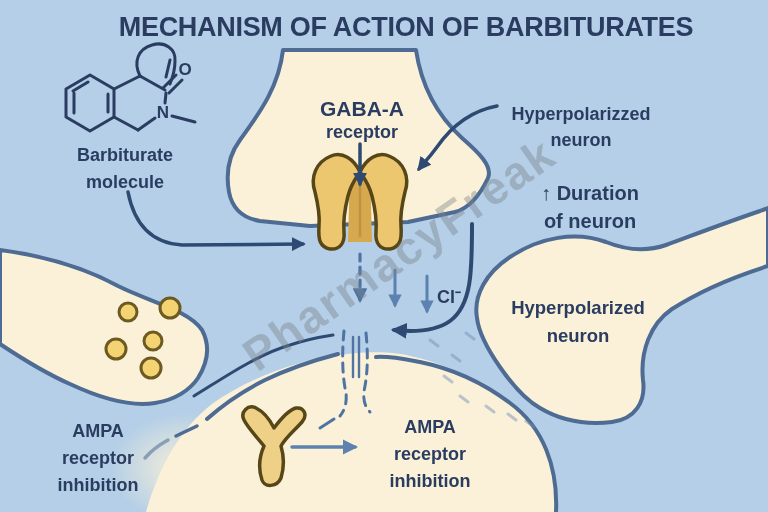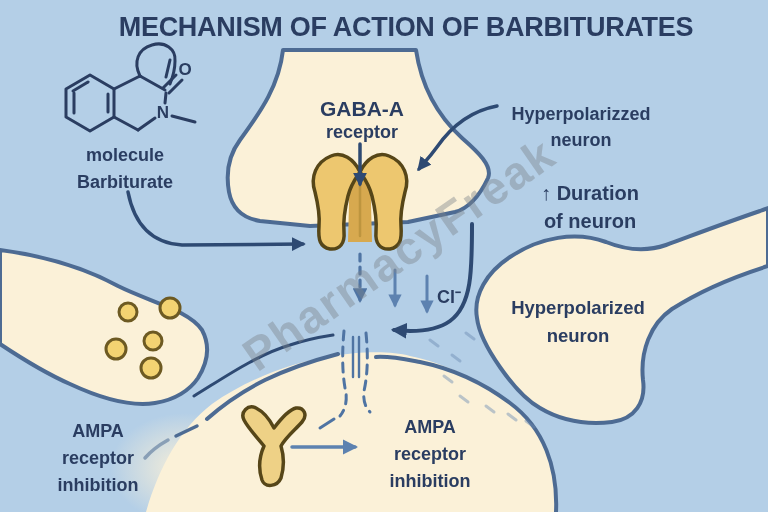--- a/index.html
+++ b/index.html
@@ -139,22 +139,22 @@
       <text x="163" y="118" text-anchor="middle" style="fill:var(--text,#2a3d61);stroke:none;font-family:'Liberation Sans',sans-serif;font-size:17px;font-weight:bold">N</text>
       <text x="185" y="75" text-anchor="middle" style="fill:var(--text,#2a3d61);stroke:none;font-family:'Liberation Sans',sans-serif;font-size:17px;font-weight:bold">O</text>
     </g>
   </svg>
 
   <div class="watermark">PharmacyFreak</div>
 
   <div class="label title">MECHANISM OF ACTION OF BARBITURATES</div>
 
   <div class="label barb">
+    <span class="lbl-line">Barbiturate</span>
     <span class="lbl-line">molecule</span>
-    <span class="lbl-line">Barbiturate</span>
   </div>
 
   <div class="label gaba1">GABA-A</div>
   <div class="label gaba2">receptor</div>
 
   <div class="label hypertop">
     <span class="lbl-line">Hyperpolarizzed</span>
     <span class="lbl-line">neuron</span>
   </div>
 

